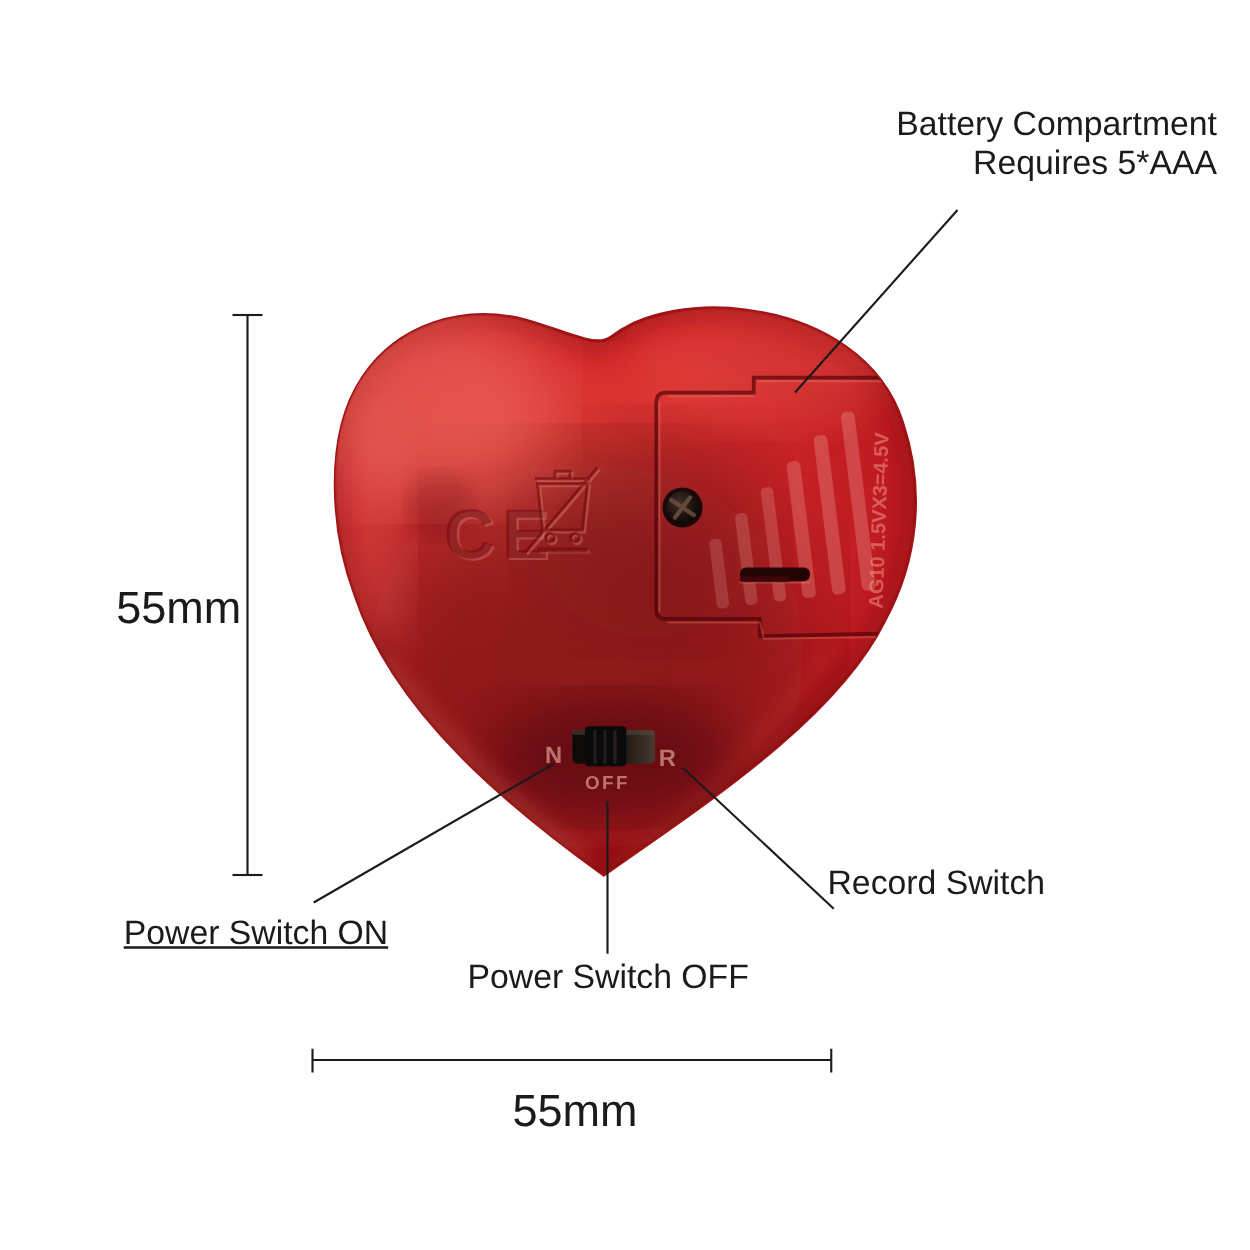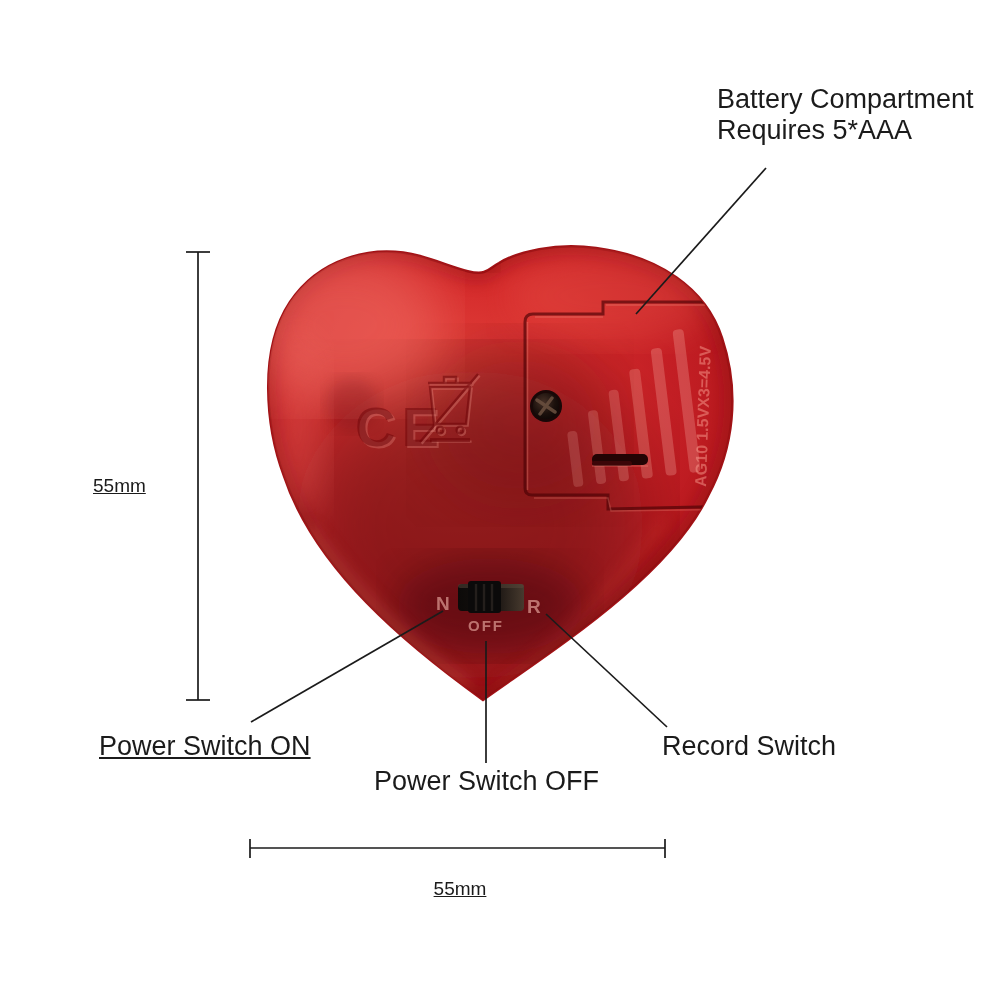--- a/index.html
+++ b/index.html
@@ -5,21 +5,21 @@
   html,body{margin:0;padding:0;background:#ffffff;}
   #canvas{
     position:relative;width:1000px;height:1000px;background:#ffffff;
     font-family:"Liberation Sans", sans-serif;overflow:hidden;
   }
   #scene{position:absolute;left:0;top:0;}
   .lbl{
     position:absolute;color:#1b1b1b;font-size:27px;line-height:31px;
     font-family:"Liberation Sans", sans-serif;white-space:nowrap;
   }
-  .dim{font-size:19px;text-decoration:underline;}
+  .dim{font-size:36px;}
   .center{text-align:center;}
 </style>
 </head>
 <body>
 
 <div id="canvas">
 
   <svg id="scene" width="1000" height="1000" viewBox="0 0 1000 1000">
     <defs>
       <radialGradient id="bodyGrad" cx="42%" cy="32%" r="75%">
@@ -190,28 +190,28 @@
         <line x1="186" y1="700" x2="210" y2="700"></line>
       </g>
       <g>
         <line x1="250" y1="848" x2="665" y2="848"></line>
         <line x1="250" y1="839" x2="250" y2="858"></line>
         <line x1="665" y1="839" x2="665" y2="858"></line>
       </g>
     </g>
   </svg>
 
-  <div class="lbl" style="left:717px;top:84px;">
+  <div class="lbl" style="left:717px;top:84px;text-align:right;">
     <span style="display:block">Battery Compartment</span>
     <span style="display:block">Requires 5*AAA</span>
   </div>
 
   <div class="lbl dim" style="left:93px;top:470px;">55mm</div>
 
   <div class="lbl" style="left:99px;top:731px;text-decoration:underline;">Power Switch ON</div>
 
   <div class="lbl" style="left:374px;top:766px;">Power Switch OFF</div>
 
-  <div class="lbl" style="left:662px;top:731px;">Record Switch</div>
+  <div class="lbl" style="left:662px;top:691px;">Record Switch</div>
 
   <div class="lbl dim center" style="left:405px;top:873px;width:110px;">55mm</div>
 
 </div>
 
 </body></html>

